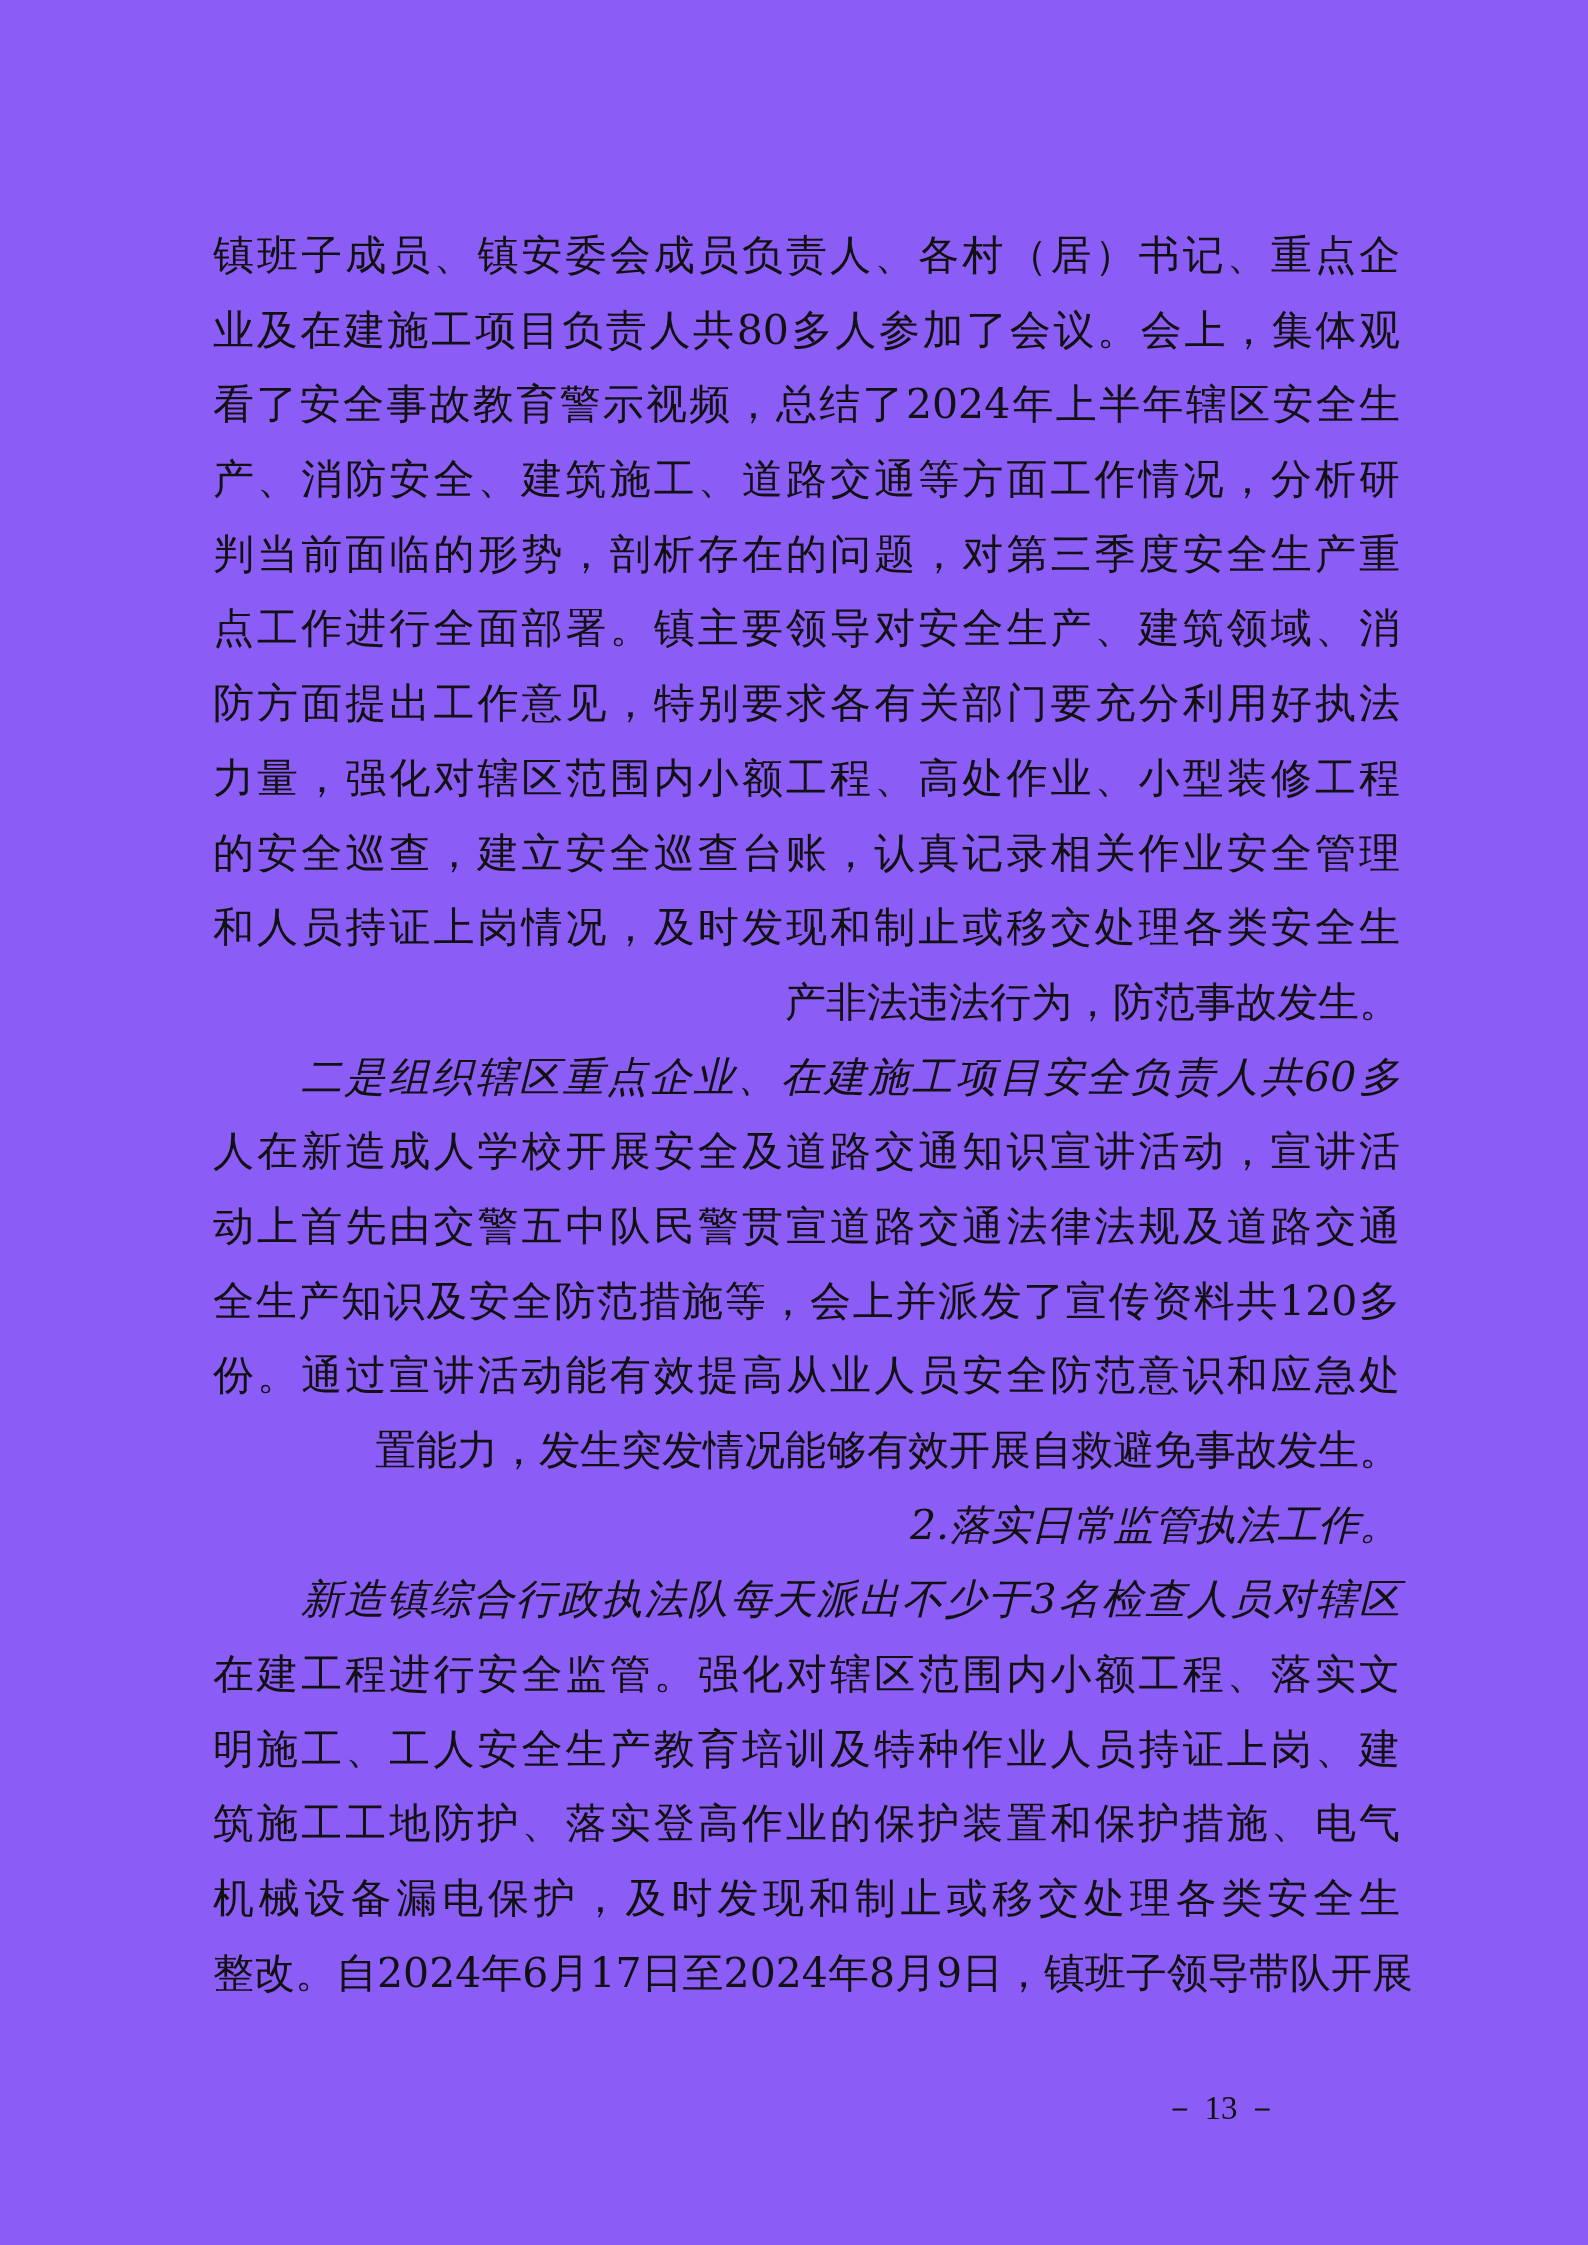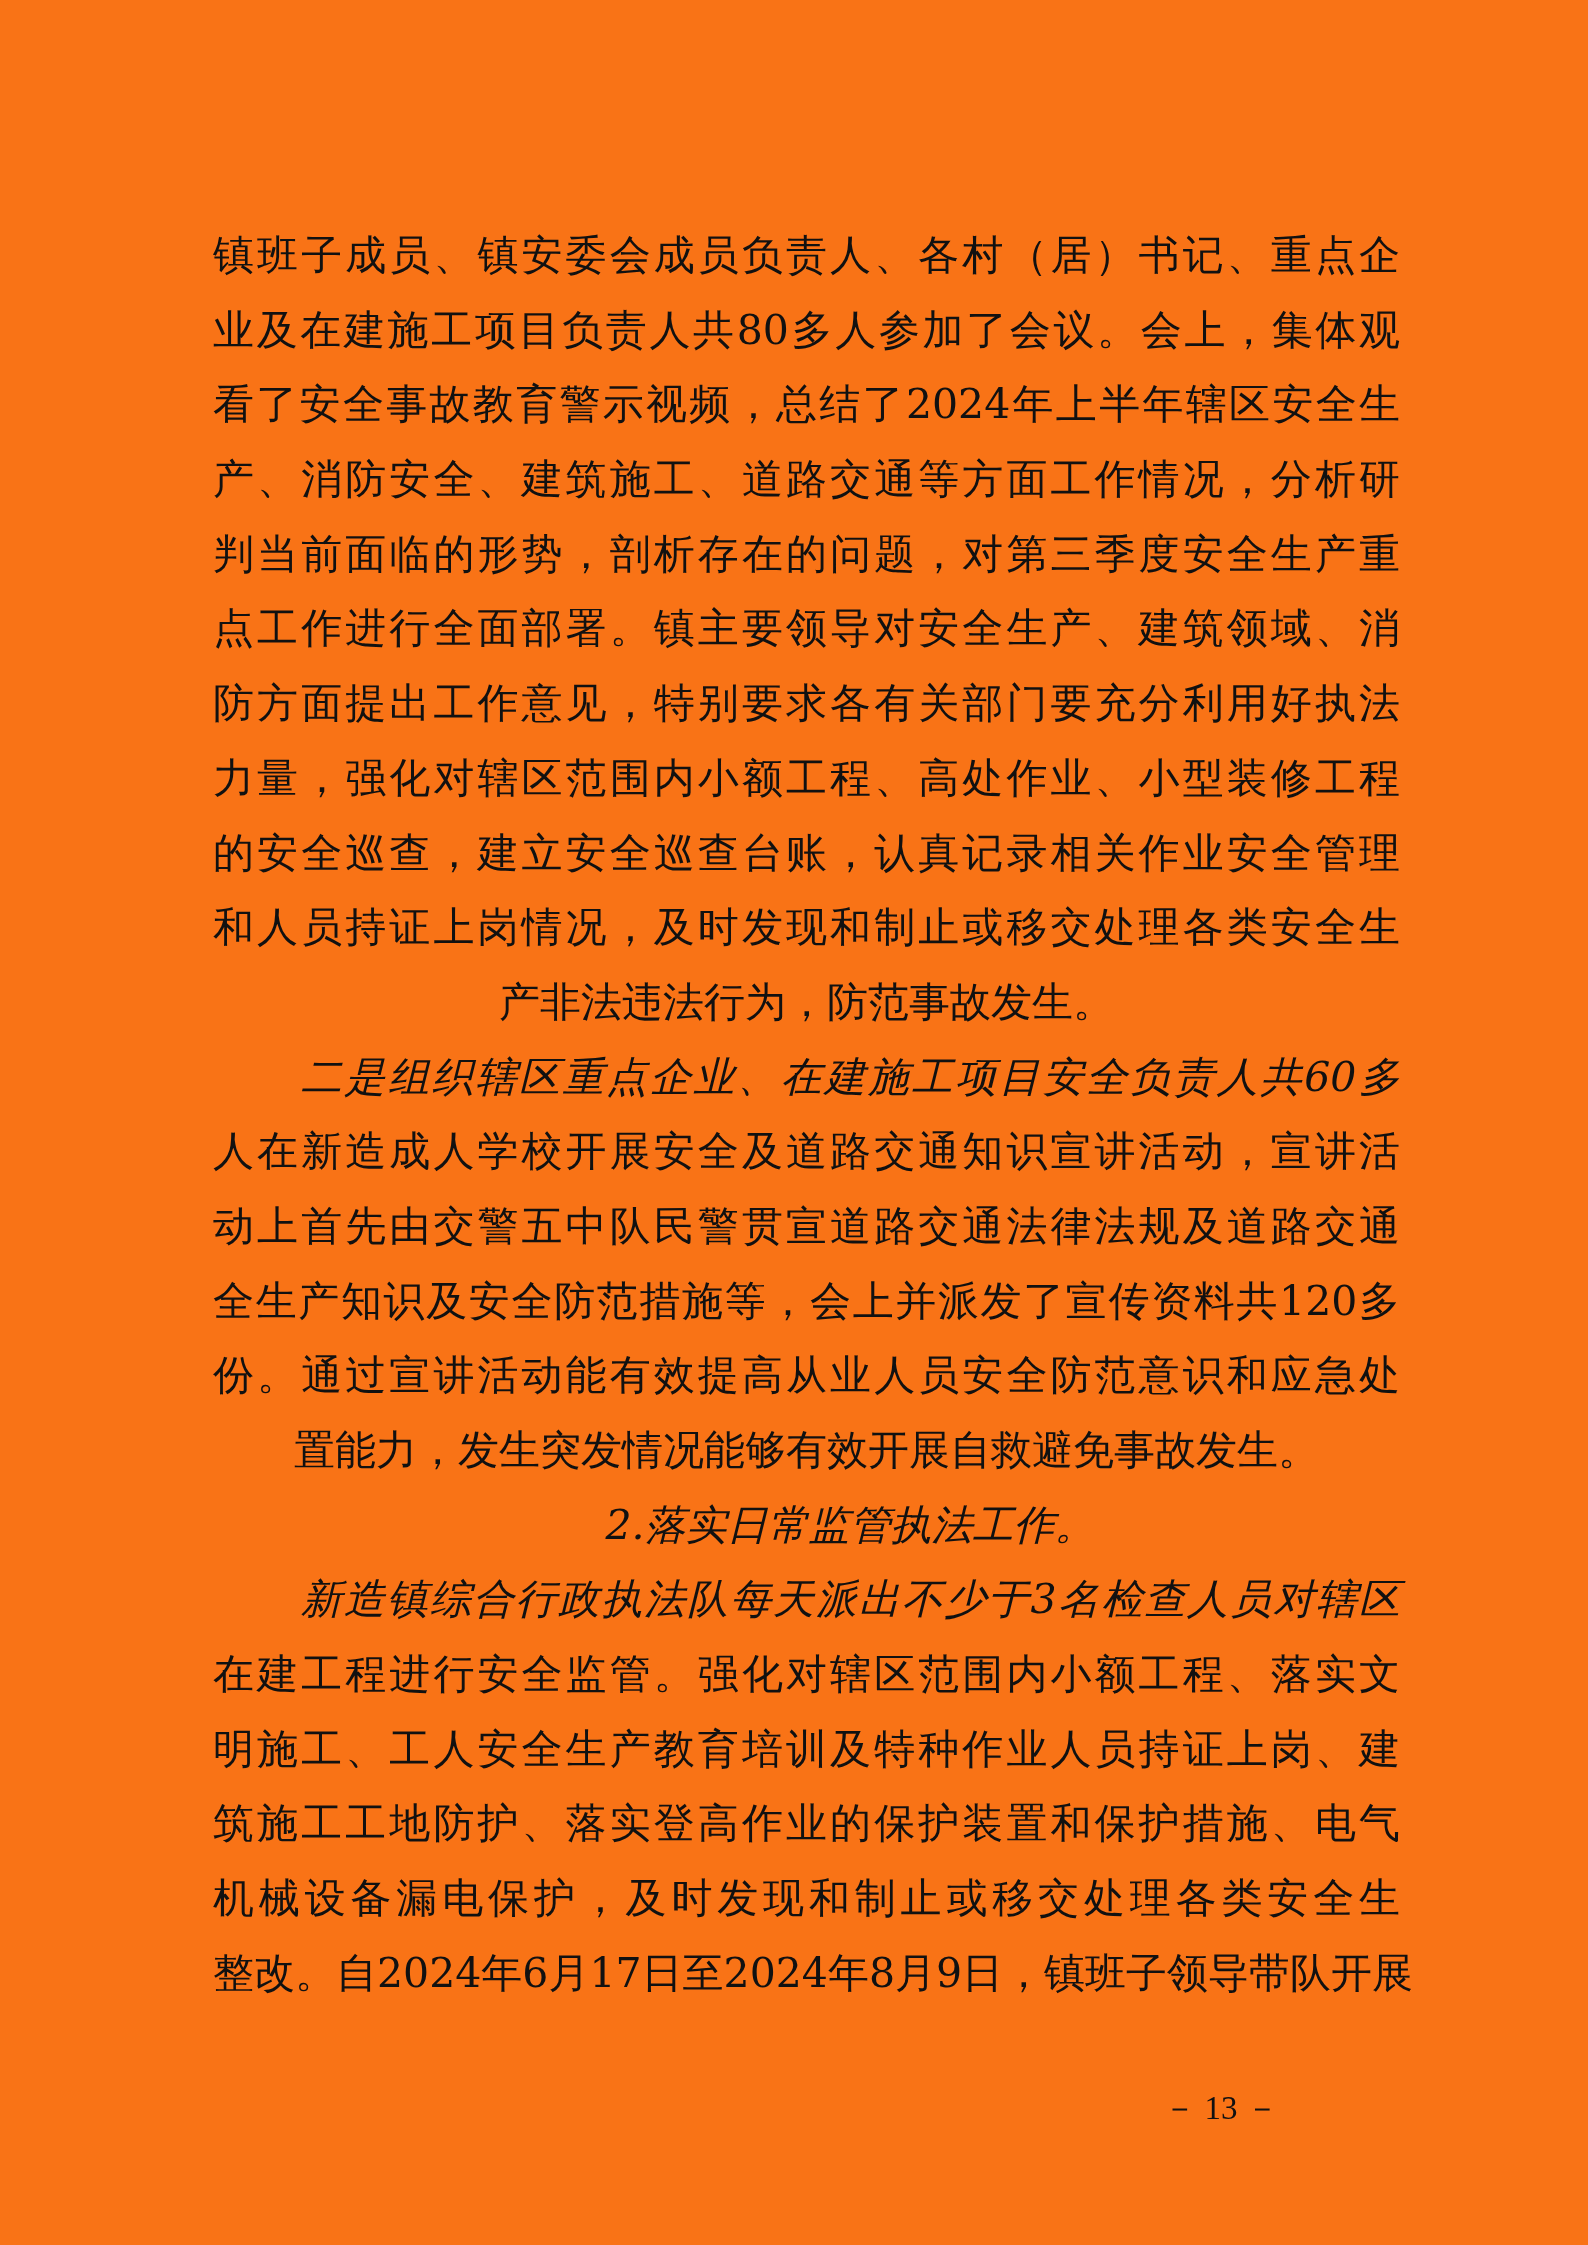--- a/index.html
+++ b/index.html
@@ -13,21 +13,21 @@
       position: relative;
       overflow: hidden;
       font-family: "DejaVu Serif", "Liberation Serif", serif;
       color: #111111;
     }
     .page {
       position: absolute;
       left: 0; top: 0;
       width: 1588px;
       height: 2245px;
-      background: #f97316;
+      background: #8b5cf6;
     }
     .body-text {
       position: absolute;
       left: 213px;
       top: 226px;
       width: 1187px;
     }
     .line {
       display: block;
       height: 74.7px;
@@ -35,21 +35,21 @@
       font-size: 41px;
       white-space: nowrap;
       overflow: visible;
       letter-spacing: 0;
     }
     .line.full {
       text-align: justify;
       text-align-last: justify;
     }
     .line.last {
-      text-align: center;
+      text-align: right;
     }
     .line.indent {
       padding-left: 88px;
       font-style: italic;
     }
     .page-number {
       position: absolute;
       left: 1156px;
       top: 2086px;
       width: 130px;

